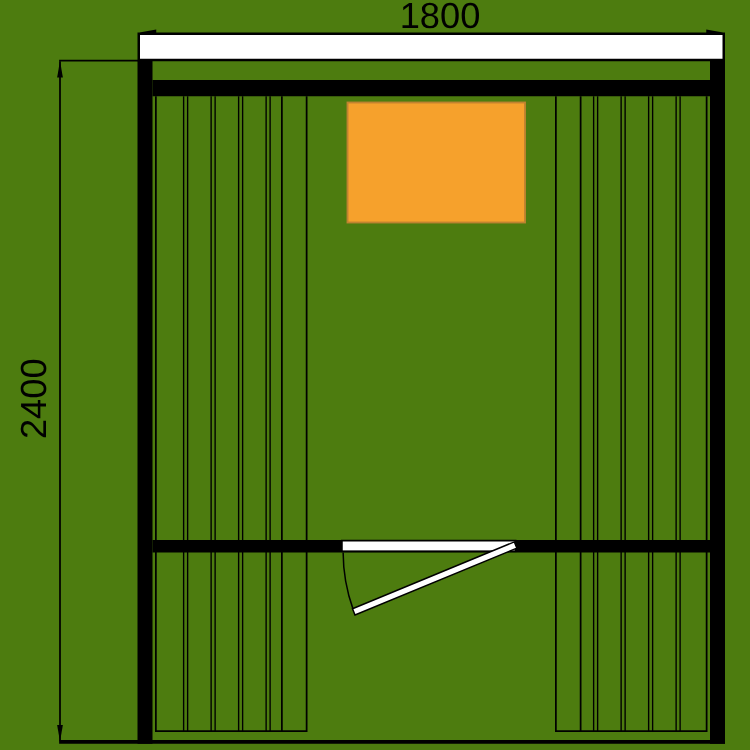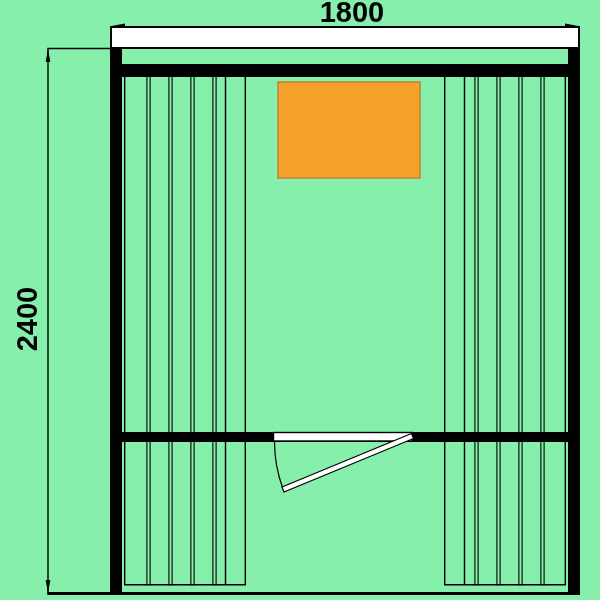--- a/index.html
+++ b/index.html
@@ -7,23 +7,22 @@
     padding: 0;
     width: 600px;
     height: 600px;
     background: #ffffff;
     font-family: "Liberation Sans", sans-serif;
   }
   .stage {
     position: relative;
     width: 600px;
     height: 600px;
-    background: #86efac;
+    background: #4d7c0f;
     overflow: hidden;
-    font-weight: bold;
   }
   svg text {
     font-family: "Liberation Sans", sans-serif;
     font-size: 29px;
     fill: #000000;
   }
 </style>
 </head>
 <body>
 

